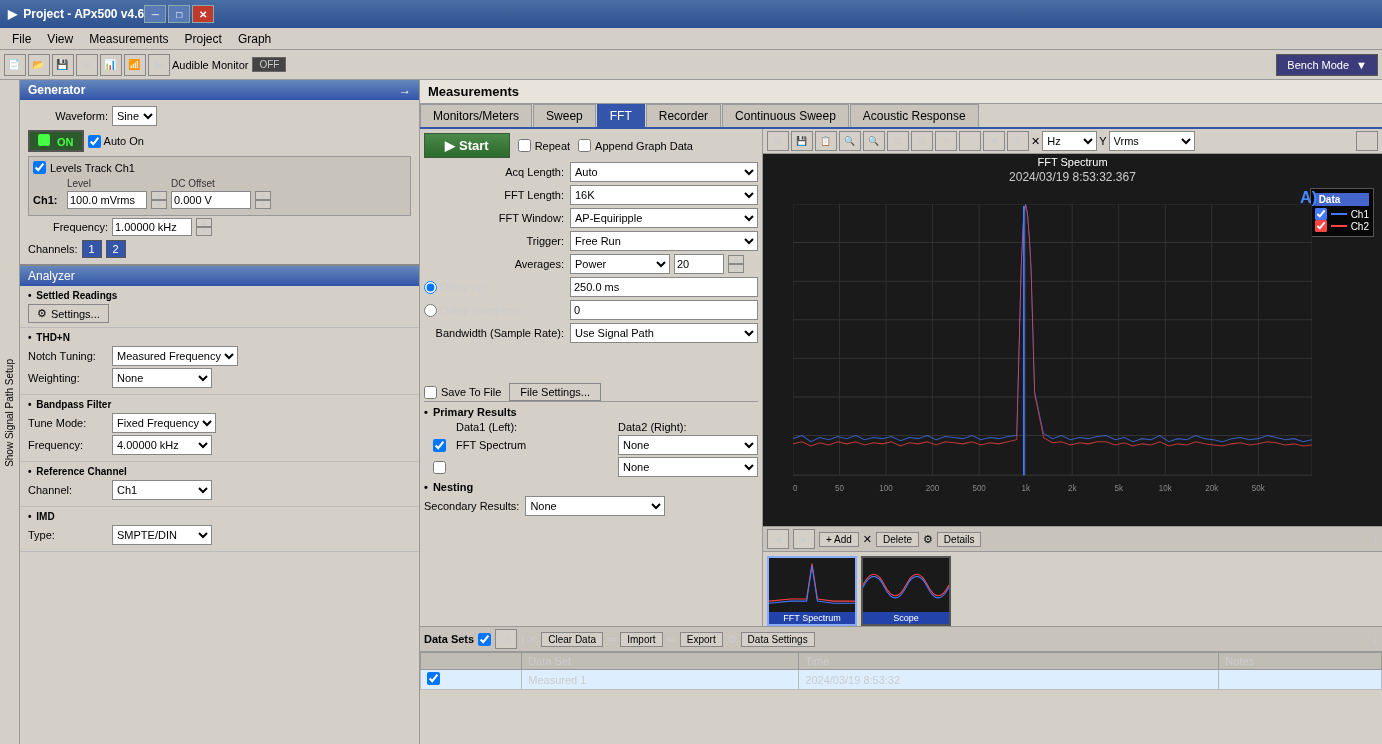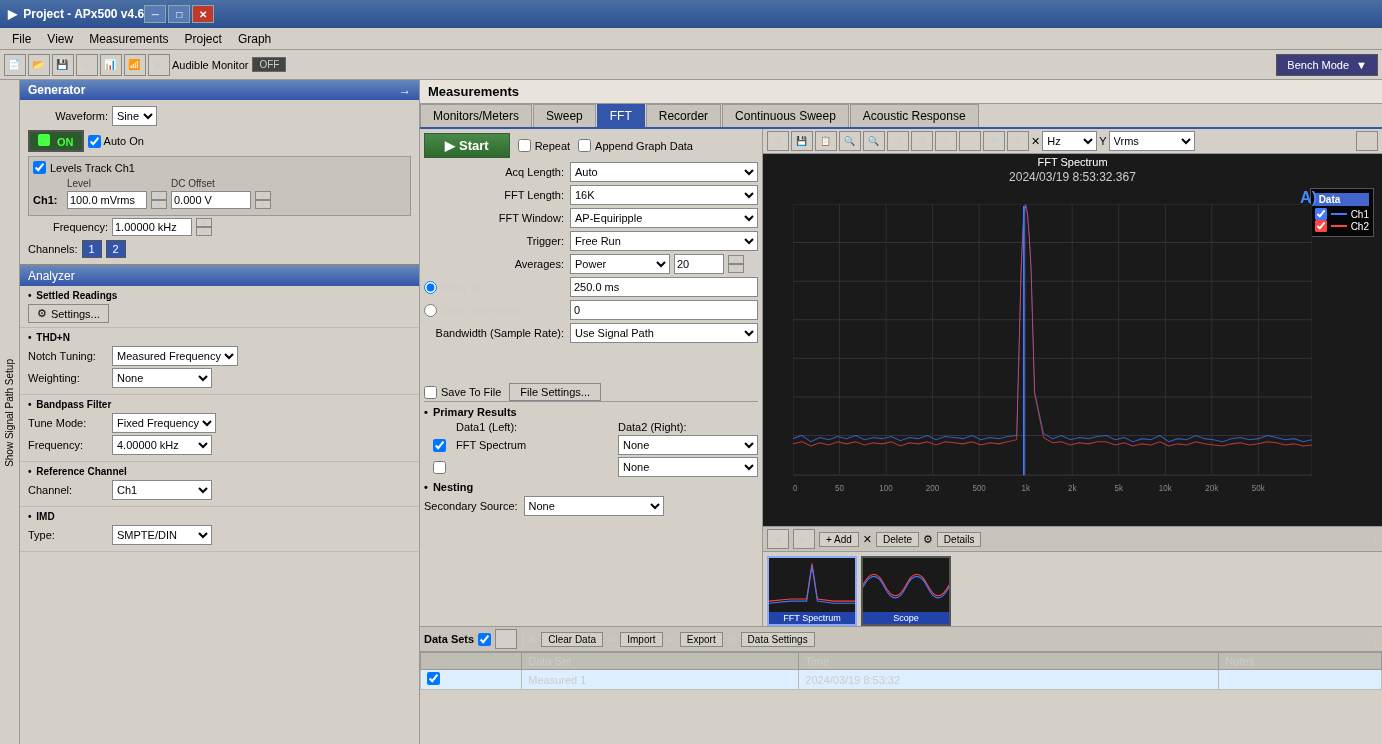--- a/index.html
+++ b/index.html
@@ -445,21 +445,21 @@
             </select>
           </div>
         </div>
 
         <div class="nesting-section">
           <div class="nesting-title">
             <span class="bullet">•</span>
             <span>Nesting</span>
           </div>
           <div style="display:flex; align-items:center; gap:6px; font-size:11px; color:#000;">
-            <span>Secondary Source:</span>
+            <span>Secondary Results:</span>
             <select class="fform-select" style="width:140px;">
               <option>None</option>
             </select>
           </div>
         </div>
       </div>
 
       <div id="chart-area">
         <div id="chart-toolbar">
           <div class="ct-btn">⊞</div>

